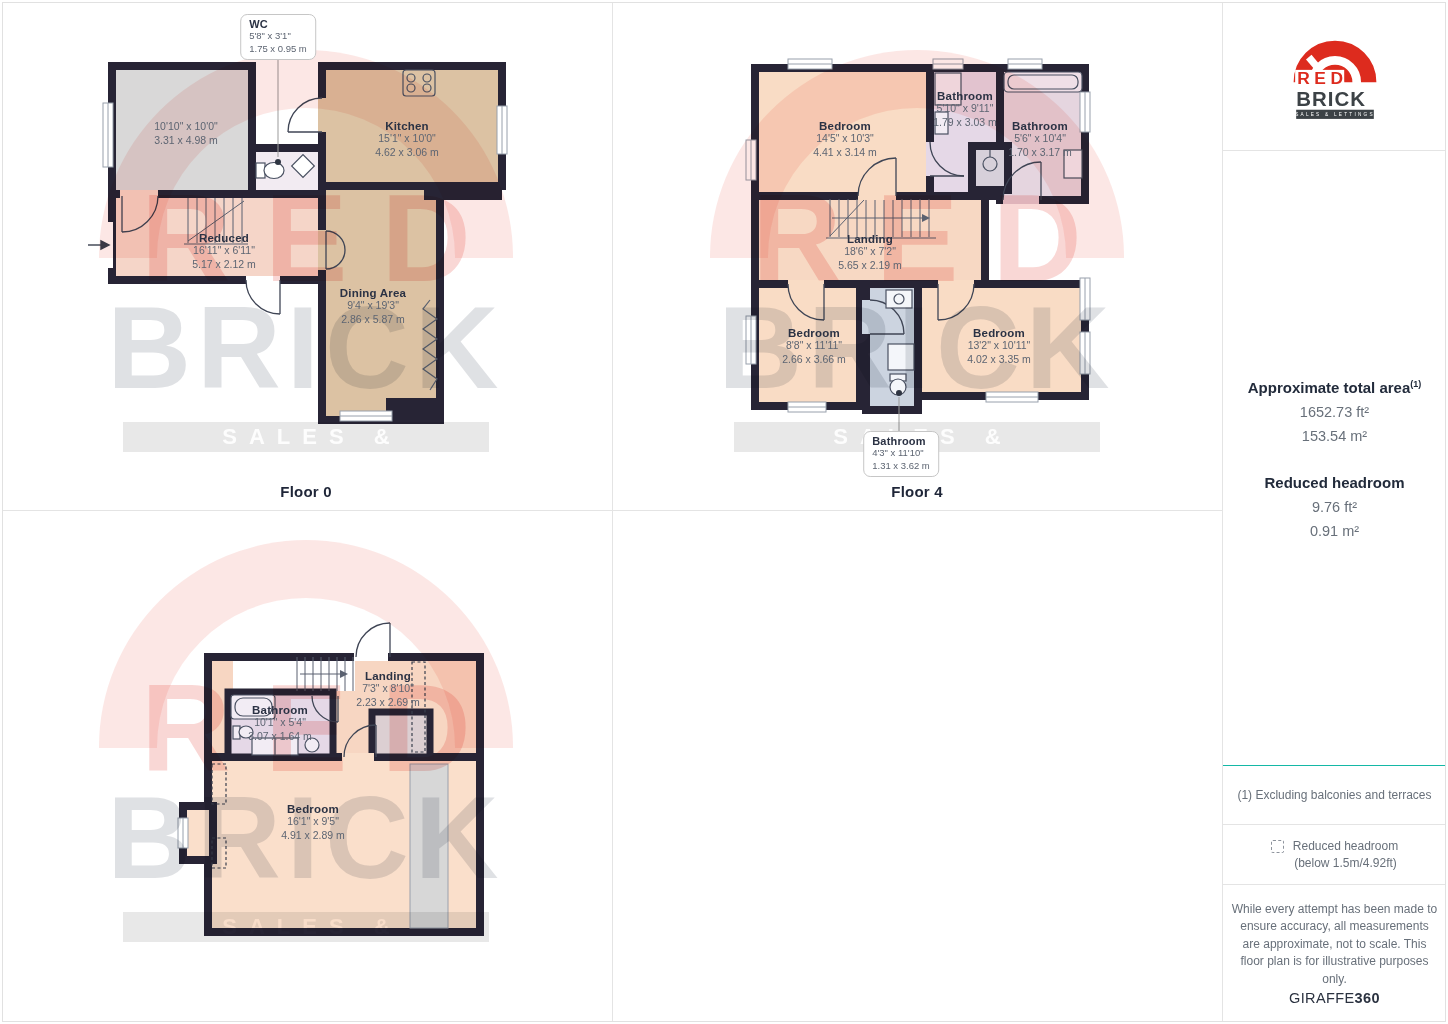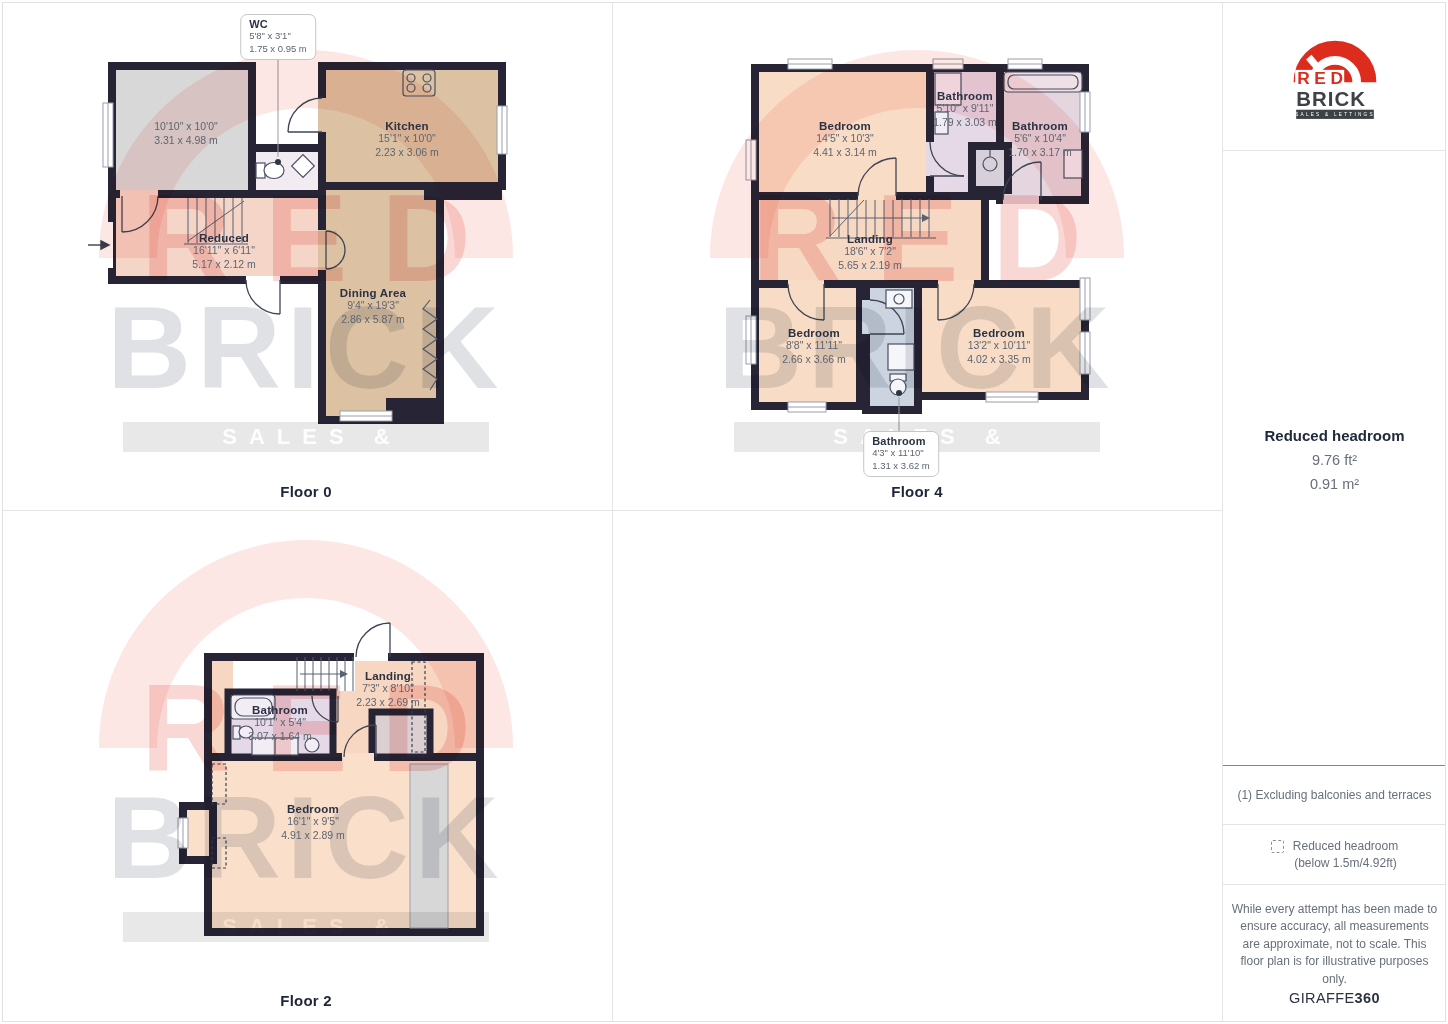--- a/index.html
+++ b/index.html
@@ -162,21 +162,21 @@
       <div class="rdim">1.75 x 0.95 m</div>
     </div>
 
     <div class="rlabel" style="left:186px;top:134px">
       <div class="rdim">10'10" x 10'0"</div>
       <div class="rdim">3.31 x 4.98 m</div>
     </div>
     <div class="rlabel" style="left:407px;top:140px">
       <div class="rname">Kitchen</div>
       <div class="rdim">15'1" x 10'0"</div>
-      <div class="rdim">2.23 x 3.06 m</div>
+      <div class="rdim">4.62 x 3.06 m</div>
     </div>
     <div class="rlabel" style="left:224px;top:252px">
       <div class="rname">Reduced</div>
       <div class="rdim">16'11" x 6'11"</div>
       <div class="rdim">5.17 x 2.12 m</div>
     </div>
     <div class="rlabel" style="left:373px;top:307px">
       <div class="rname">Dining Area</div>
       <div class="rdim">9'4" x 19'3"</div>
       <div class="rdim">2.86 x 5.87 m</div>
@@ -401,39 +401,43 @@
       <div class="rname">Bathroom</div>
       <div class="rdim">10'1" x 5'4"</div>
       <div class="rdim">3.07 x 1.64 m</div>
     </div>
     <div class="rlabel" style="left:313px;top:313px">
       <div class="rname">Bedroom</div>
       <div class="rdim">16'1" x 9'5"</div>
       <div class="rdim">4.91 x 2.89 m</div>
     </div>
 
-    <div class="caption" style="top:482px">Floor 2</div>
   </section>
 
   <aside class="sidebar">
     <div class="sb-sec sb-logo">
       <svg width="96" height="94" viewBox="0 0 90 92">
         <path d="M12,52 A33,33 0 1 1 78,52" fill="none" stroke="#dd2b1e" stroke-width="15"></path>
         <path d="M32,52 A13,13 0 0 1 58,52" fill="none" stroke="#dd2b1e" stroke-width="8"></path>
         <rect x="20" y="26" width="7" height="13" fill="#ffffff" transform="rotate(-40 23.5 32.5)"></rect>
         <rect x="6" y="40" width="48" height="17" fill="#ffffff"></rect>
         <text x="8" y="54" font-size="17" font-weight="800" fill="#dd2b1e" letter-spacing="4.5">RED</text>
         <text x="7" y="75" font-size="20" font-weight="800" fill="#3c4246" letter-spacing="1">BRICK</text>
         <rect x="7" y="79" width="76" height="9" fill="#3c4246"></rect>
         <text x="45" y="85.5" font-size="4.6" fill="#ffffff" text-anchor="middle" letter-spacing="2.2">SALES &amp; LETTINGS</text>
       </svg>
     </div>
 
     <div class="sb-sec sb-area">
       <div class="sb-group">
+        <div class="sb-title"><span>Approximate total area</span><sup>(1)</sup></div>
+        <div class="sb-val">1652.73 ft²</div>
+        <div class="sb-val">153.54 m²</div>
+      </div>
+      <div class="sb-group">
         <div class="sb-title">Reduced headroom</div>
         <div class="sb-val">9.76 ft²</div>
         <div class="sb-val">0.91 m²</div>
       </div>
     </div>
 
     <div class="sb-sec sb-note">
       <div class="sb-note-text">(1) Excluding balconies and terraces</div>
     </div>
 

